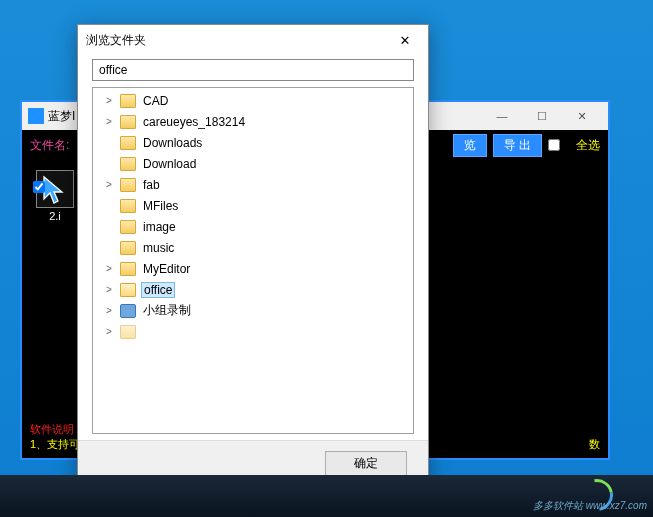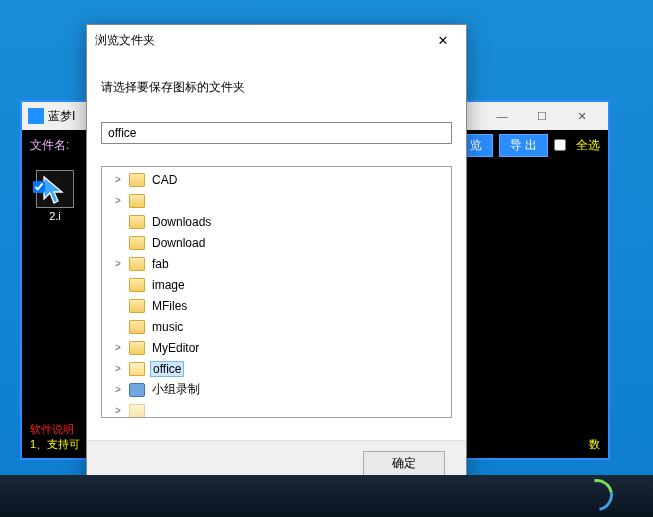--- a/index.html
+++ b/index.html
@@ -10,40 +10,40 @@
   .parent-window {
     position: absolute; left: 20px; top: 100px; width: 590px; height: 360px;
     background: #000; border: 2px solid #2a8cff; color: #fff;
   }
   .parent-titlebar { height: 28px; background: #f0f0f0; display: flex; align-items: center; padding: 0 6px; color: #000; font-size: 12px; }
   .parent-titlebar .ticon { width: 16px; height: 16px; background: #1e90ff; margin-right: 4px; }
   .parent-titlebar .ttext { flex: 1; }
   .parent-titlebar .wbtn { width: 40px; height: 22px; display: flex; align-items: center; justify-content: center; cursor: pointer; font-size: 11px; color: #555; }
   .parent-titlebar .wbtn:last-child { color: #555; }
   .parent-toolbar { height: 30px; display: flex; align-items: center; padding: 4px 8px; gap: 6px; background: #000; color: #fff; font-size: 12px; }
-  .parent-toolbar .lbl { color: #f0abfc; }
+  .parent-toolbar .lbl { color: #ec4899; }
   .parent-toolbar .sp { flex: 1; }
   .parent-toolbar .btn { background: #2a8cff; color: #fff; padding: 2px 10px; border: 1px solid #5af; font-size: 12px; }
-  .parent-toolbar .chk { display: flex; align-items: center; gap: 10px; color: #ff0; }
+  .parent-toolbar .chk { display: flex; align-items: center; gap: 16px; color: #ff0; }
   .parent-toolbar .chk input { width: 12px; height: 12px; }
   .parent-body { padding: 10px; display: flex; }
   .thumb { width: 46px; text-align: center; color: #fff; font-size: 11px; }
   .thumb .box { width: 38px; height: 38px; border: 1px solid #888; margin: 0 auto 2px; position: relative; background: #111; }
   .thumb .box .chk2 { position: absolute; left: -4px; top: 10px; width: 12px; height: 12px; }
   .thumb .box .arrow { width: 30px; height: 30px; margin: 4px auto; }
   .parent-footer { position: absolute; bottom: 0; left: 0; right: 0; padding: 6px 8px; font-size: 11px; }
   .parent-footer .l1 { color: #f22; }
   .parent-footer .l2 { color: #ff0; }
   .parent-footer .r { position: absolute; right: 8px; bottom: 6px; color: #ff0; }
 
   
   .dialog {
-    position: absolute; left: 86px; top: 24px; width: 381px; height: 467px;
+    position: absolute; left: 77px; top: 24px; width: 352px; height: 467px;
     background: #fff; border: 1px solid #888; box-shadow: 0 4px 20px rgba(0,0,0,0.35);
-    display: flex; flex-direction: column; gap: 16px;
+    display: flex; flex-direction: column;
   }
   .dlg-titlebar { height: 30px; display: flex; align-items: center; padding: 0 8px; font-size: 12px; }
   .dlg-titlebar .t { flex: 1; }
   .dlg-titlebar .close { width: 30px; height: 30px; display: flex; align-items: center; justify-content: center; cursor: pointer; font-size: 13px; }
   .dlg-subtitle { padding: 8px 14px 6px; font-size: 12px; }
   .dlg-input { margin: 4px 14px 6px; border: 1px solid #888; height: 22px; padding: 2px 6px; font-size: 12px; }
   .tree-wrap { flex: 1; margin: 0 14px 6px; border: 1px solid #a0a0a0; overflow: hidden; position: relative; }
   .tree { position: absolute; inset: 0; overflow-y: auto; font-size: 12px; padding: 2px 0; }
   .tree-row { display: flex; align-items: center; height: 21px; padding-left: 10px; gap: 2px; cursor: pointer; white-space: nowrap; }
   .tree-row.selected .lbl { background: #cde8ff; border: 1px solid #7ab8e6; padding: 0 2px; }
@@ -102,57 +102,57 @@
       <div class="l2">1、支持可</div>
       <div class="r">数</div>
     </div>
   </div>
 
   <div class="dialog">
     <div class="dlg-titlebar">
       <div class="t">浏览文件夹</div>
       <div class="close">✕</div>
     </div>
-    <div class="dlg-subtitle">请选择要保存图标的文件夹</div>
     <input class="dlg-input" value="office" style="">
     <div class="tree-wrap">
       <div class="tree" id="tree">
           <div class="tree-row">
             <span class="exp">&gt;</span>
             <span class="ico folder"></span>
             <span class="lbl">CAD</span>
           </div>
           <div class="tree-row">
             <span class="exp">&gt;</span>
             <span class="ico folder"></span>
+            <span class="lbl">careueyes_183214</span>
           </div>
           <div class="tree-row">
             <span class="exp"></span>
             <span class="ico folder"></span>
             <span class="lbl">Downloads</span>
           </div>
           <div class="tree-row">
             <span class="exp"></span>
             <span class="ico folder"></span>
             <span class="lbl">Download</span>
           </div>
           <div class="tree-row">
             <span class="exp">&gt;</span>
             <span class="ico folder"></span>
             <span class="lbl">fab</span>
           </div>
           <div class="tree-row">
             <span class="exp"></span>
             <span class="ico folder"></span>
-            <span class="lbl">image</span>
+            <span class="lbl">MFiles</span>
           </div>
           <div class="tree-row">
             <span class="exp"></span>
             <span class="ico folder"></span>
-            <span class="lbl">MFiles</span>
+            <span class="lbl">image</span>
           </div>
           <div class="tree-row">
             <span class="exp"></span>
             <span class="ico folder"></span>
             <span class="lbl">music</span>
           </div>
           <div class="tree-row">
             <span class="exp">&gt;</span>
             <span class="ico folder"></span>
             <span class="lbl">MyEditor</span>
@@ -173,15 +173,17 @@
           </div>
         </div>
     </div>
     <div class="dlg-buttons">
       <button>确定</button>
     </div>
   </div>
 
   <div class="taskbar">
     <div class="swirl"></div>
+    <div class="watermark">多多软件站
+www.xz7.com</div>
   </div>
 
 </div>
 
 </body></html>

